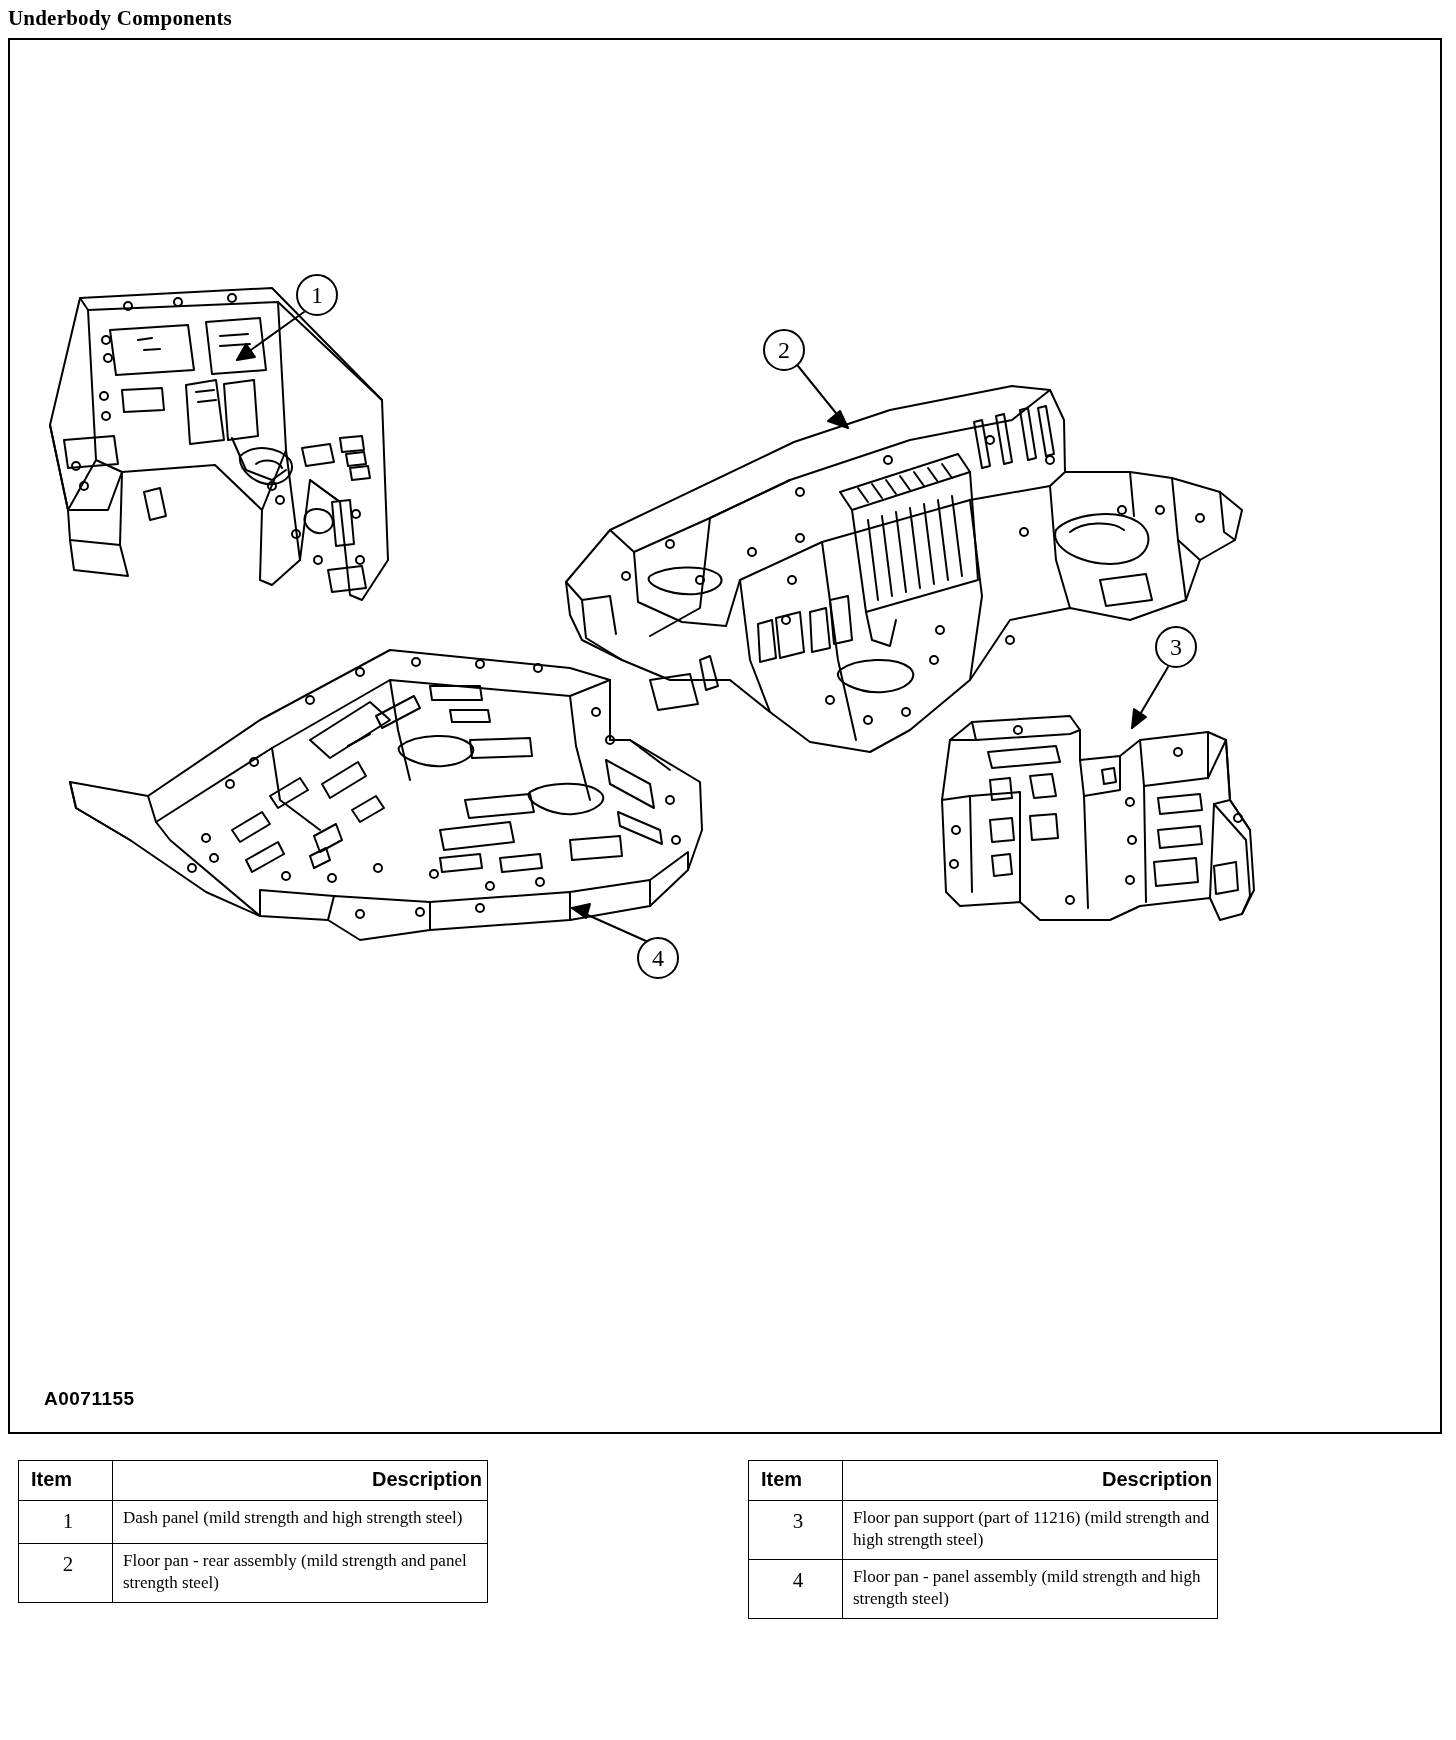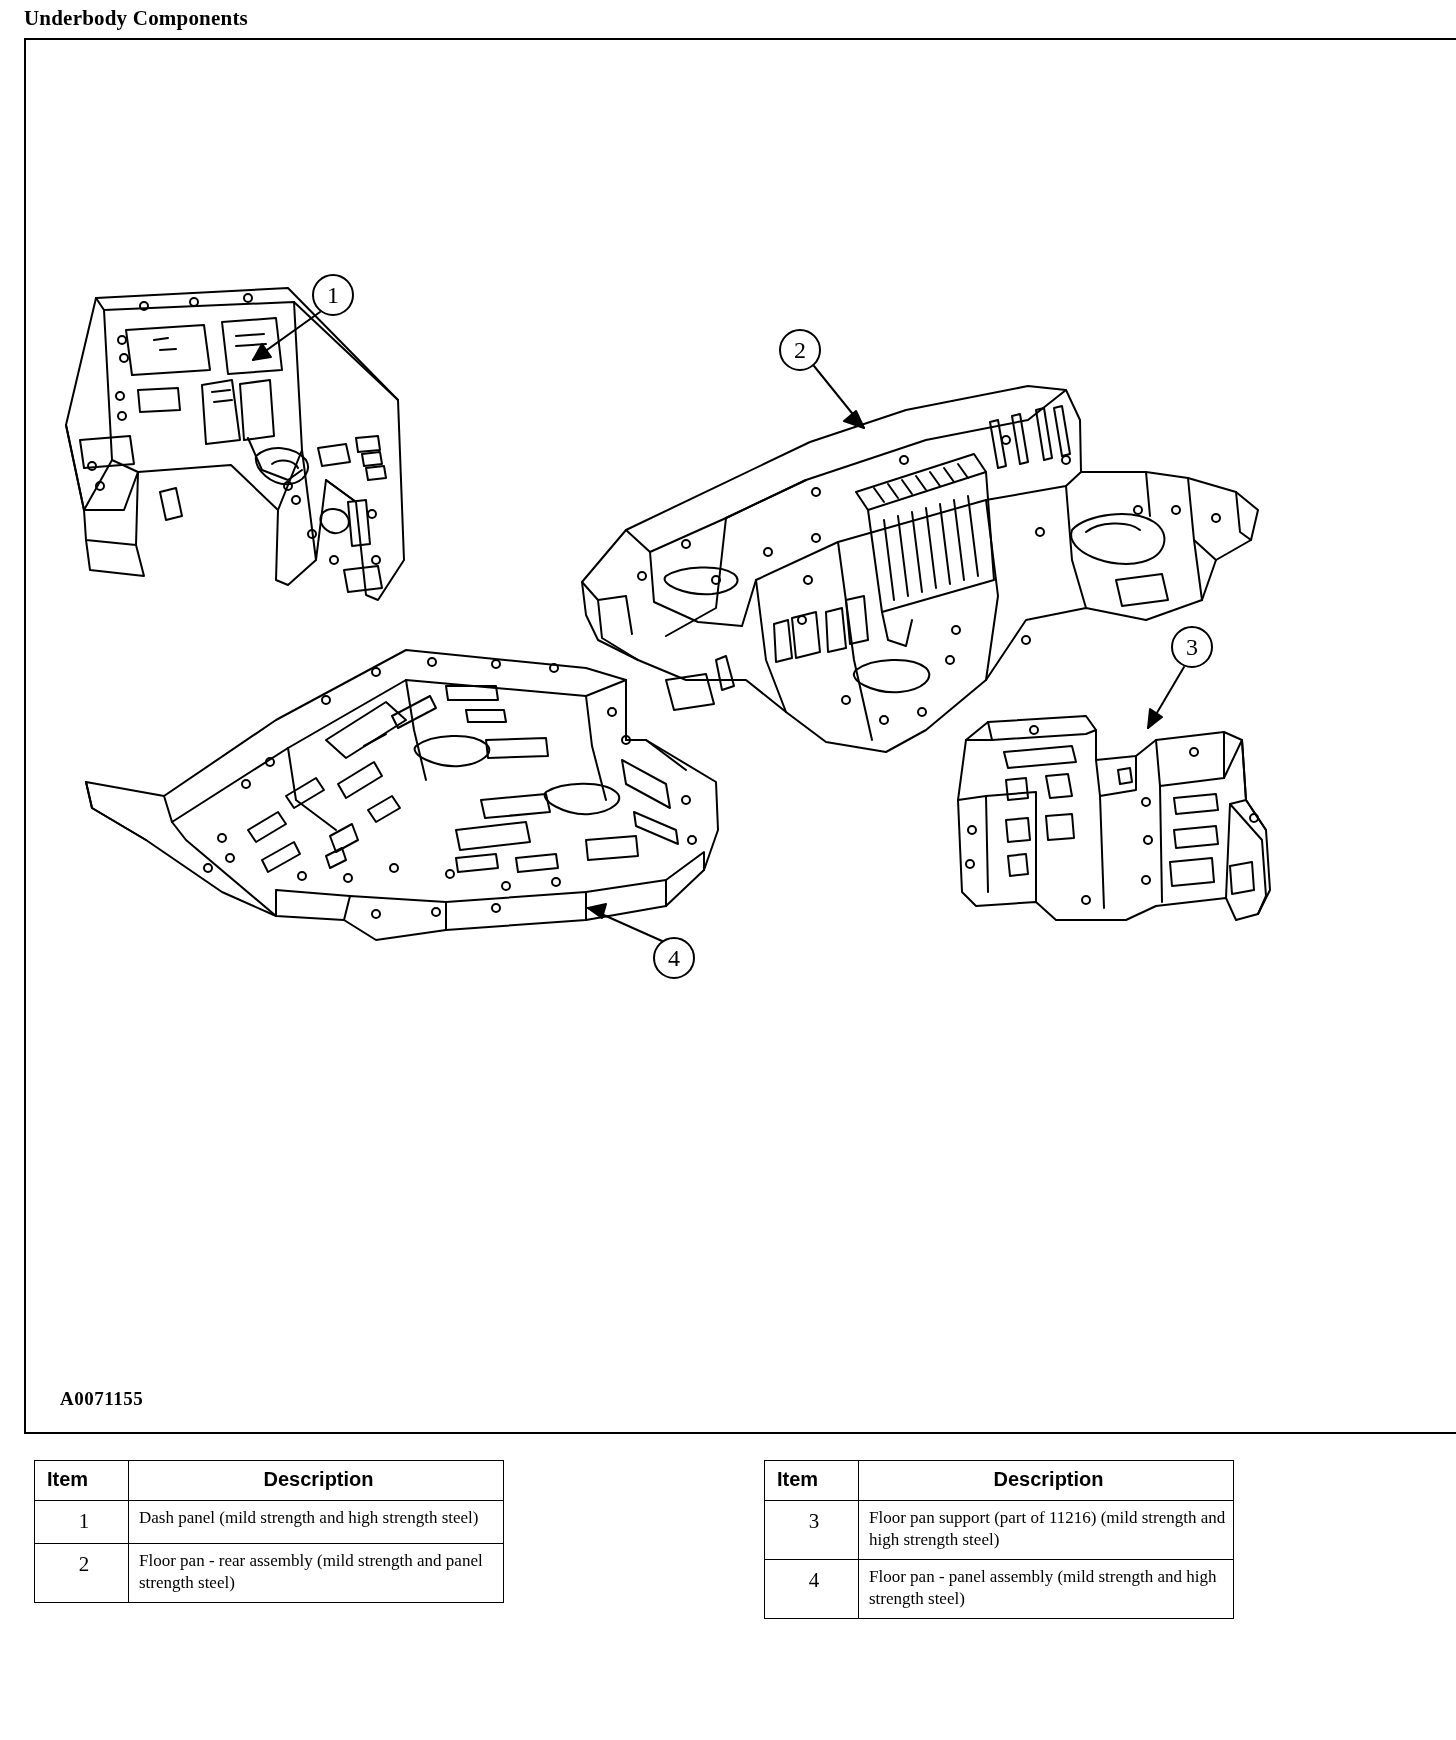--- a/index.html
+++ b/index.html
@@ -10,21 +10,21 @@
   body {
     width: 1456px;
     height: 1740px;
     font-family: "Liberation Serif", serif;
     color: #000;
     position: relative;
     overflow: hidden;
   }
   .page {
     position: absolute;
-    left: 16px; top: 0;
+    left: 0; top: 0;
     width: 1304px;
     height: 1740px;
   }
   .doc-title {
     position: absolute;
     left: 8px;
     top: 6px;
     font-family: "Liberation Serif", serif;
     font-weight: bold;
     font-size: 21px;
@@ -37,21 +37,21 @@
     width: 1434px;
     height: 1396px;
     border: 2px solid #000;
     box-sizing: border-box;
     background: #fff;
   }
   .fig-id {
     position: absolute;
     left: 34px;
     bottom: 22px;
-    font-family: Liberation Serif, serif;
+    font-family: Liberation Sans, sans-serif;
     font-size: 19px;
     font-weight: bold;
     letter-spacing: 0.5px;
   }
   .svg-holder {
     position: absolute;
     left: 0; top: 0;
     width: 100%;
     height: 100%;
   }
@@ -71,21 +71,21 @@
   table.parts th,
   table.parts td {
     border: 1.5px solid #000;
     vertical-align: top;
     padding: 6px 5px 8px 10px;
   }
   table.parts th {
     font-family: "Liberation Sans", sans-serif;
     font-size: 20px;
     font-weight: bold;
-    text-align: center;
+    text-align: right;
     padding-top: 7px;
     padding-bottom: 9px;
   }
   table.parts th.item-col,
   table.parts td.item-col {
     width: 76px;
     text-align: center;
   }
   table.parts th.item-col { text-align: left; padding-left: 12px; }
   table.parts td {

